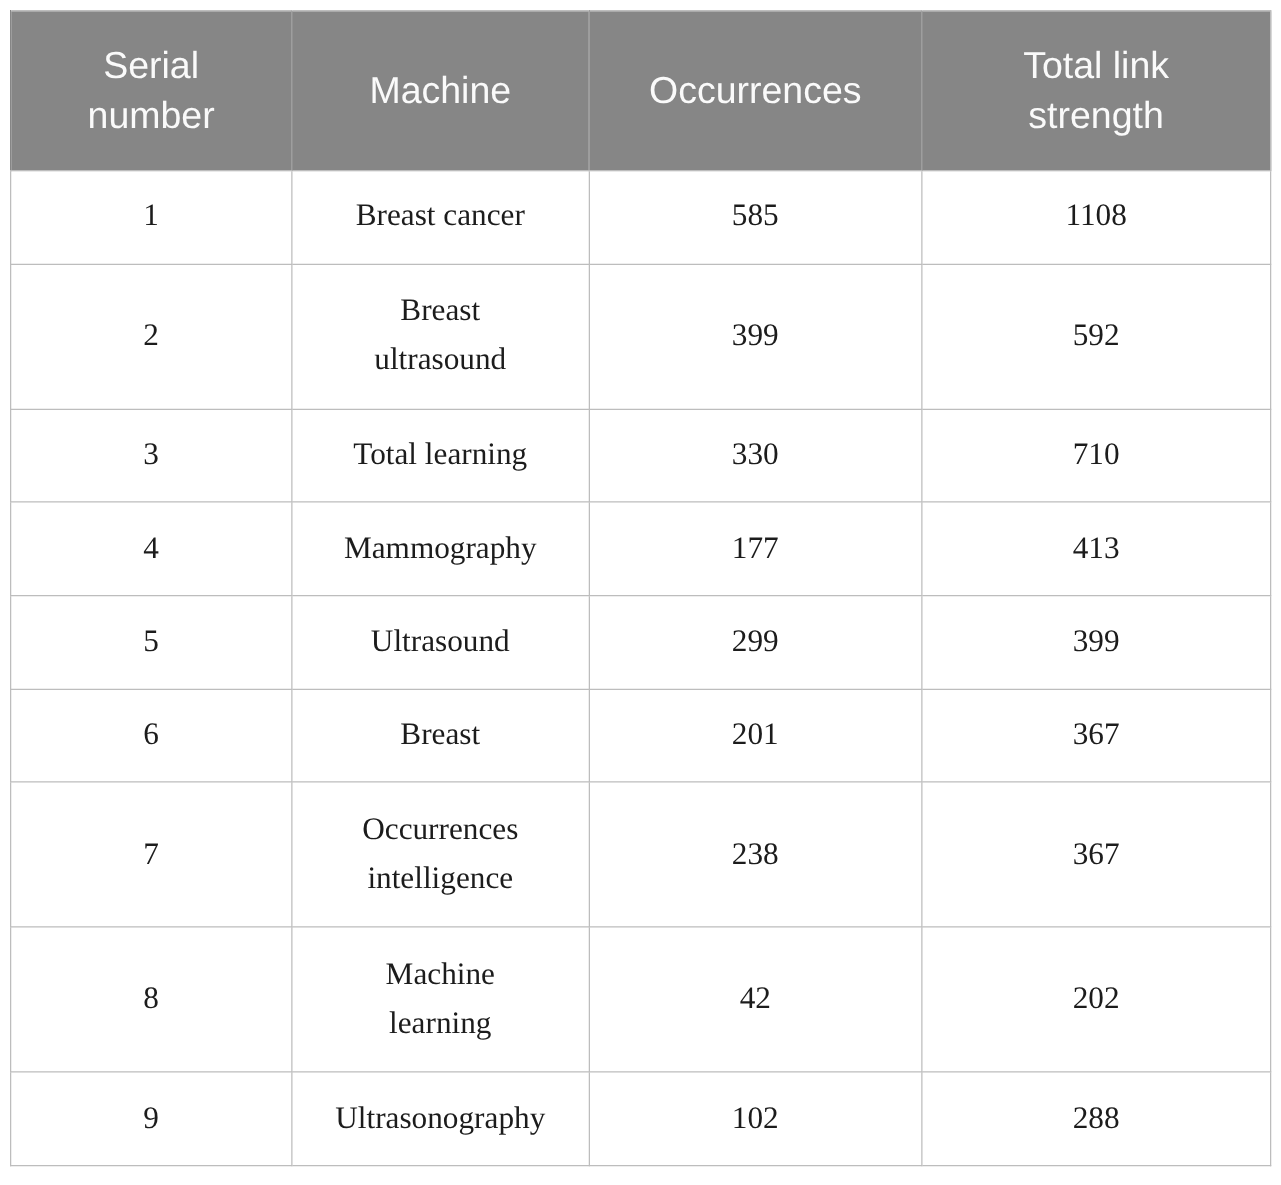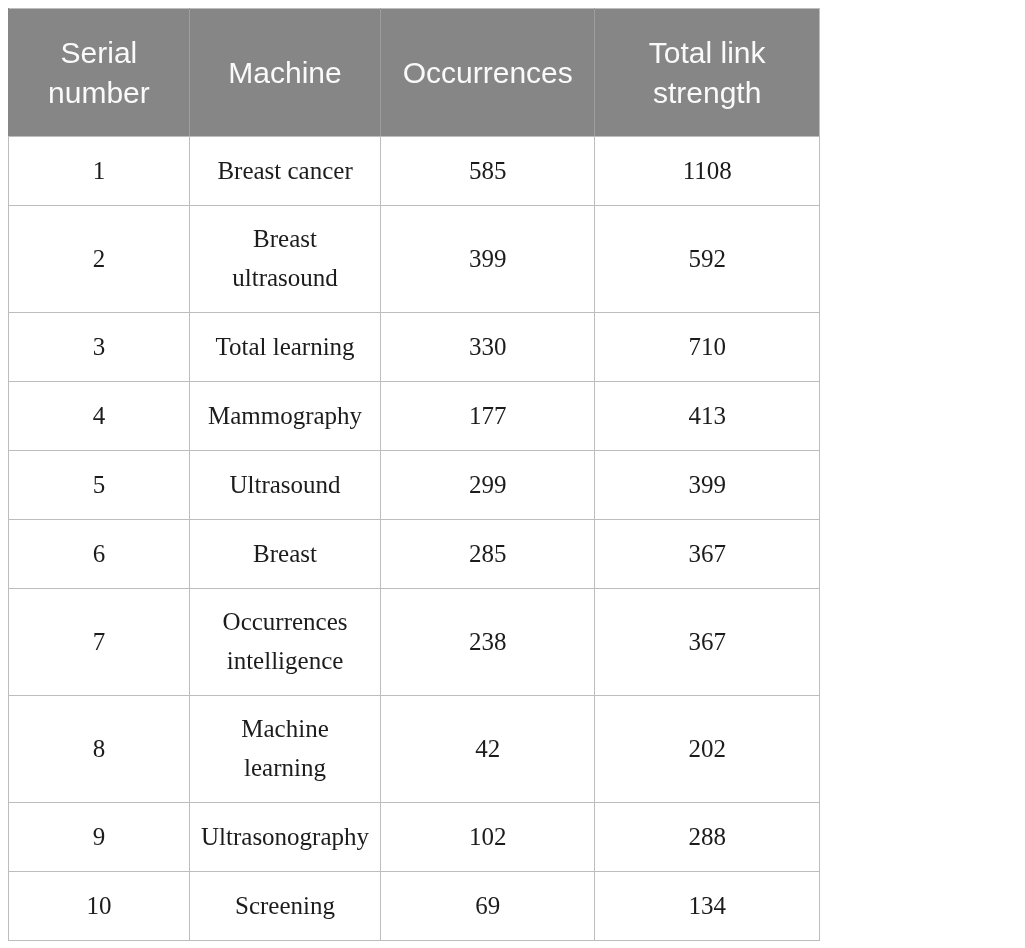--- a/index.html
+++ b/index.html
@@ -8,21 +8,21 @@
     background: #ffffff;
   }
   body {
     width: 1025px;
     height: 948px;
     box-sizing: border-box;
     padding: 8px 8px 15px 8px;
     font-family: "Liberation Serif", serif;
   }
   table.kw-table {
-    width: 812px;
+    width: 1009px;
     height: 925px;
     border-collapse: collapse;
     table-layout: fixed;
     border: 1px solid #bdbdbd;
   }
   col.c-serial   { width: 22.3%; }
   col.c-keyword  { width: 23.6%; }
   col.c-occur    { width: 26.4%; }
   col.c-strength { width: 27.7%; }
 
@@ -105,21 +105,21 @@
       </tr>
       <tr class="row-single">
         <td>5</td>
         <td>Ultrasound</td>
         <td>299</td>
         <td>399</td>
       </tr>
       <tr class="row-single">
         <td>6</td>
         <td>Breast</td>
-        <td>285</td>
+        <td>201</td>
         <td>367</td>
       </tr>
       <tr class="row-double">
         <td>7</td>
         <td>Occurrences
 intelligence</td>
         <td>238</td>
         <td>367</td>
       </tr>
       <tr class="row-double">
@@ -128,20 +128,14 @@
 learning</td>
         <td>42</td>
         <td>202</td>
       </tr>
       <tr class="row-single">
         <td>9</td>
         <td>Ultrasonography</td>
         <td>102</td>
         <td>288</td>
       </tr>
-      <tr class="row-single">
-        <td>10</td>
-        <td>Screening</td>
-        <td>69</td>
-        <td>134</td>
-      </tr>
     </tbody>
 </table>
 
 </body></html>

